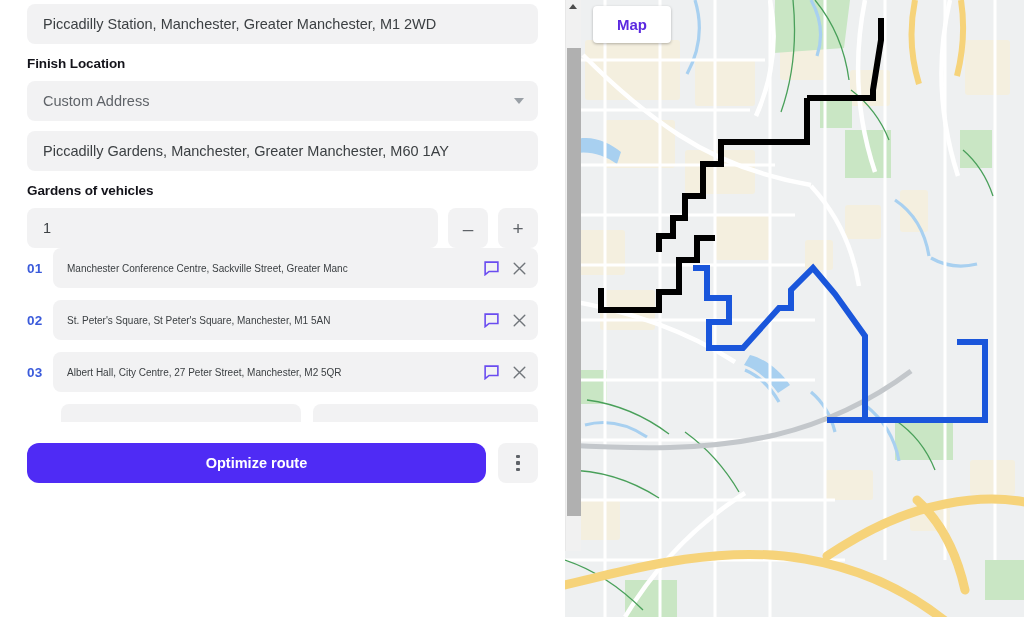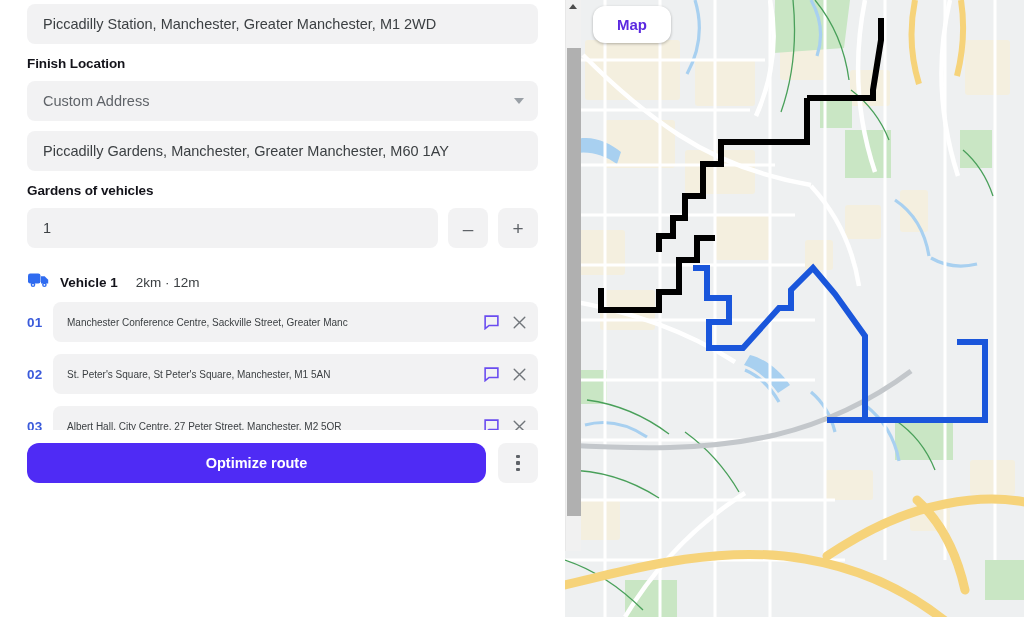--- a/index.html
+++ b/index.html
@@ -194,21 +194,21 @@
     height: 617px;
     overflow: hidden;
     background: #eceff1;
   }
   .map svg { position: absolute; left: 0; top: 0; }
 
   .map-btn {
     position: absolute; left: 28px; top: 6px;
     background: #ffffff;
     border: none;
-    border-radius: 12px;
+    border-radius: 4px;
     padding: 10px 24px;
     box-shadow: 0 1px 3px rgba(0,0,0,0.28);
     font-size: 15px; font-weight: bold;
     color: #5b29e0;
     cursor: pointer;
     z-index: 5;
     font-family: "Liberation Sans", sans-serif;
   }
 </style>
 </head>
@@ -239,34 +239,20 @@
       <div class="label">Gardens of vehicles</div>
 
       <div class="stepper-row">
         <div class="stepper-input">
           <span>1</span>
         </div>
         <button class="step-btn">–</button>
         <button class="step-btn">+</button>
       </div>
 
-      <div class="vehicle-row">
-        <span>
-          <svg width="22" height="16" viewBox="0 0 22 16" aria-hidden="true">
-            <rect x="0" y="1.5" width="12.5" height="10" rx="2.2" fill="#2f6bf0"></rect>
-            <path d="M13 4.2h3.6l3.6 3.6v3.7H13z" fill="#2f6bf0"></path>
-            <circle cx="5" cy="12.8" r="2.3" fill="#2f6bf0"></circle>
-            <circle cx="16.4" cy="12.8" r="2.3" fill="#2f6bf0"></circle>
-            <circle cx="5" cy="12.8" r="0.9" fill="#ffffff"></circle>
-            <circle cx="16.4" cy="12.8" r="0.9" fill="#ffffff"></circle>
-          </svg>
-        </span>
-        <span class="vehicle-name">Vehicle 1</span>
-        <span class="vehicle-meta">2km · 12m</span>
-      </div>
 
       <div class="stop-row">
         <span class="stop-num">01</span>
         <div class="stop-field">
           <span class="stop-text">Manchester Conference Centre, Sackville Street, Greater Manc</span>
           <button class="icon-btn">
             <svg width="15" height="15" viewBox="0 0 16 16" aria-hidden="true">
               <path d="M1.2 1.2h13.6v10H5.4L1.2 14.6z" fill="none" stroke="#6a4cf0" stroke-width="1.7"></path>
             </svg>
           </button>

